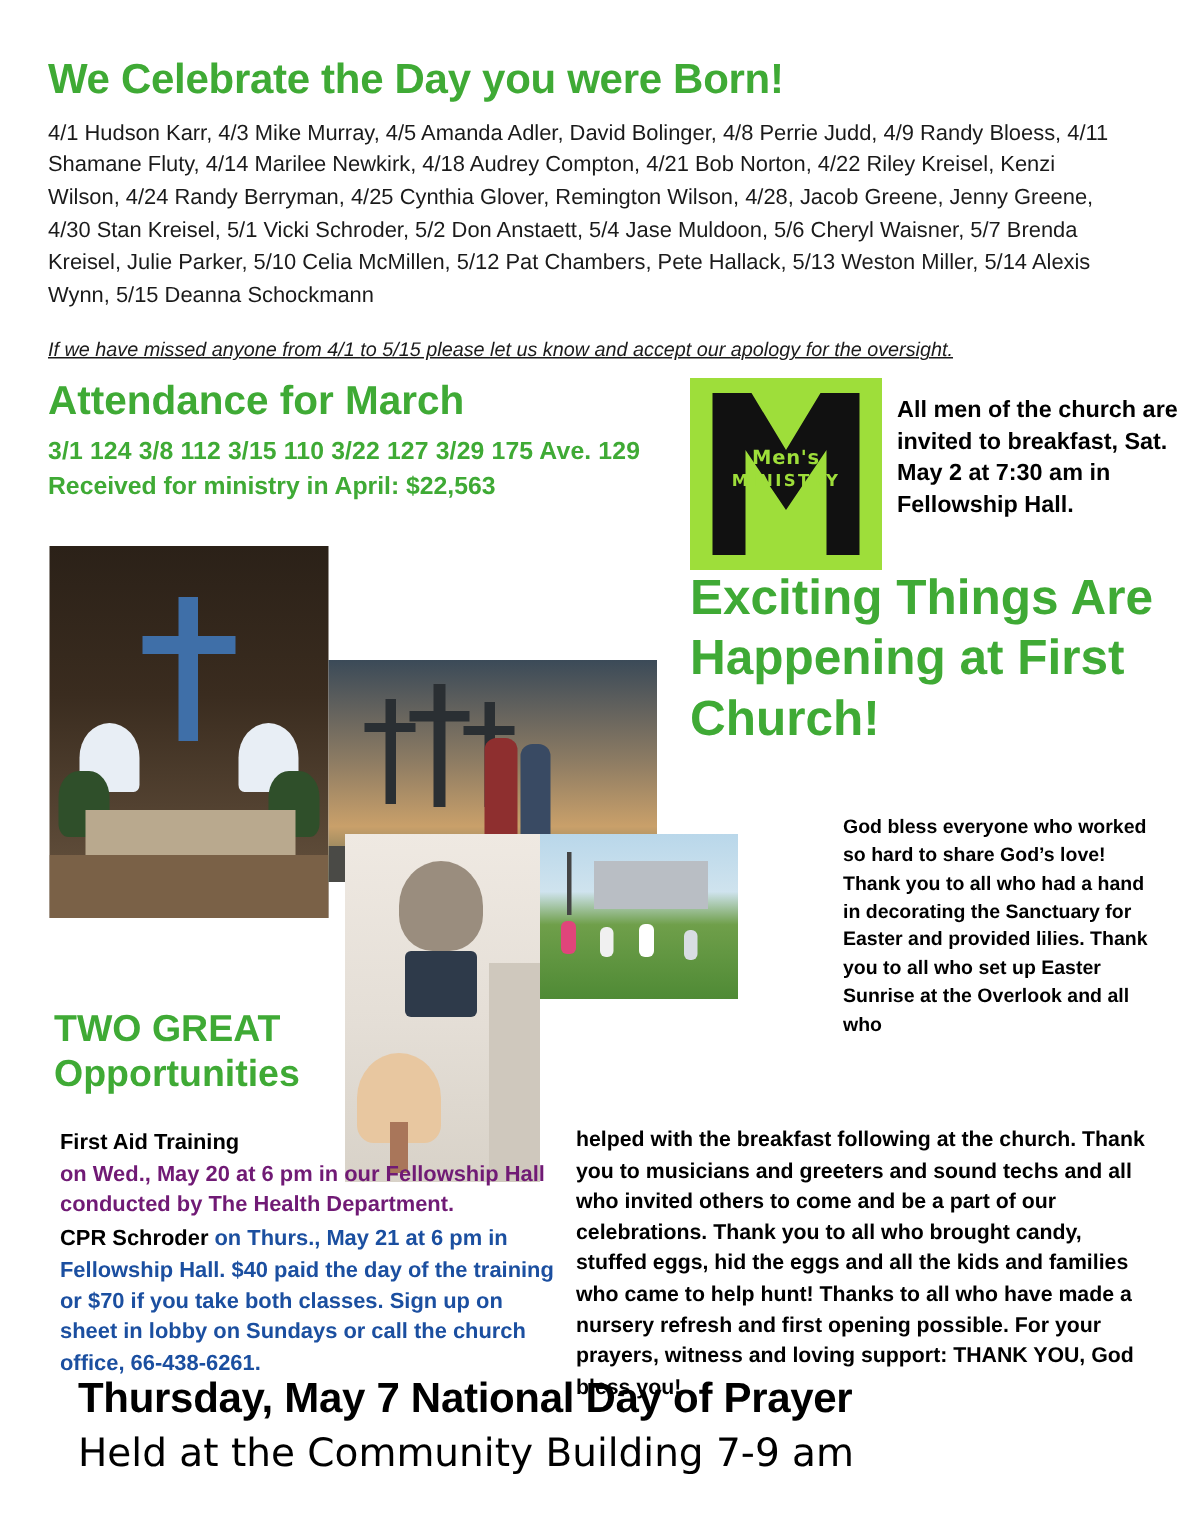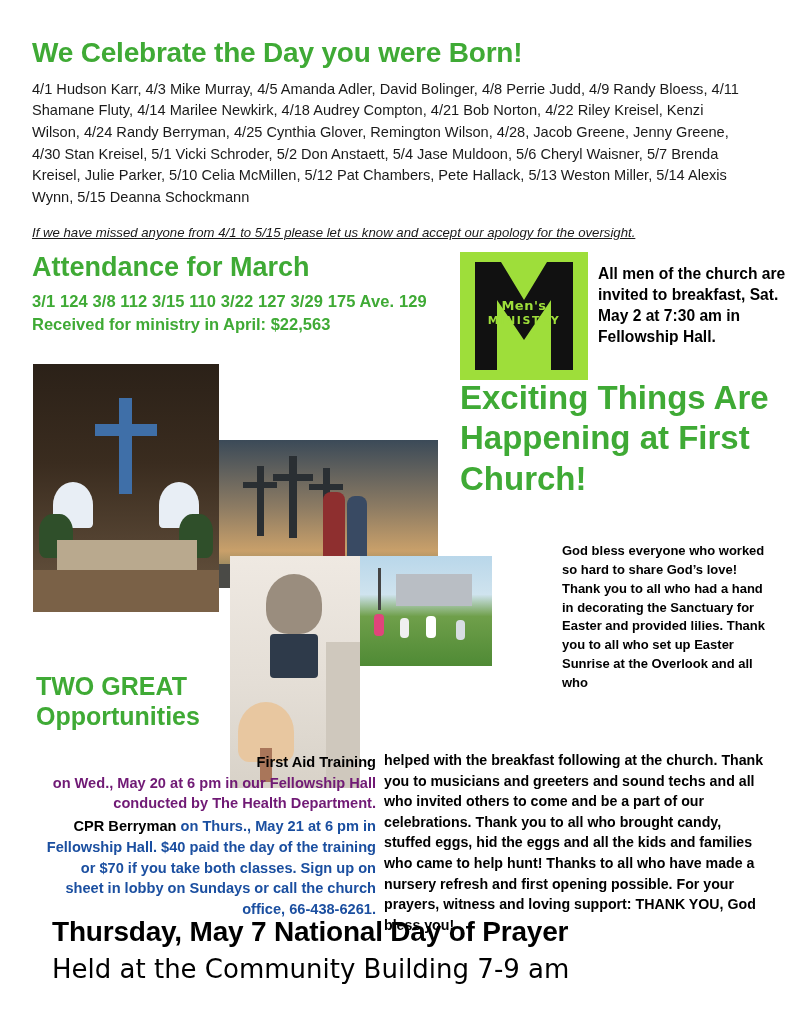--- a/index.html
+++ b/index.html
@@ -227,21 +227,21 @@
     position: absolute;
     left: 40px;
     top: 752px;
     width: 336px;
     font-size: 14.6px;
     font-weight: bold;
     line-height: 1.42;
   }
   .training .hl { color: #701a75; }
   .training .blue { color: #1b4fa0; }
-  .training p { margin: 0 0 2px 0; text-align: right; }
+  .training p { margin: 0 0 2px 0; }
 
   
   .footer {
     position: absolute;
     left: 52px;
     top: 916px;
     width: 700px;
   }
   .footer-line1 {
     font-size: 28px;
@@ -328,21 +328,21 @@
     <div>TWO GREAT</div>
     <div>Opportunities</div>
   </div>
 
   <div class="training">
     <p>
       <span>First Aid Training</span><br>
       <span class="hl">on Wed., May 20 at 6 pm in our Fellowship Hall conducted by The Health Department.</span>
     </p>
     <p>
-      <span>CPR Berryman</span>
+      <span>CPR Schroder</span>
       <span class="blue">on Thurs., May 21 at 6 pm in Fellowship Hall. $40 paid the day of the training or $70 if you take both classes. Sign up on  sheet in lobby on Sundays or call the church office, 66-438-6261.</span>
     </p>
   </div>
 
   <div class="footer">
     <div class="footer-line1">Thursday, May 7 National Day of Prayer</div>
     <div class="footer-line2">Held at the Community Building 7-9 am</div>
   </div>
 
 </div>

